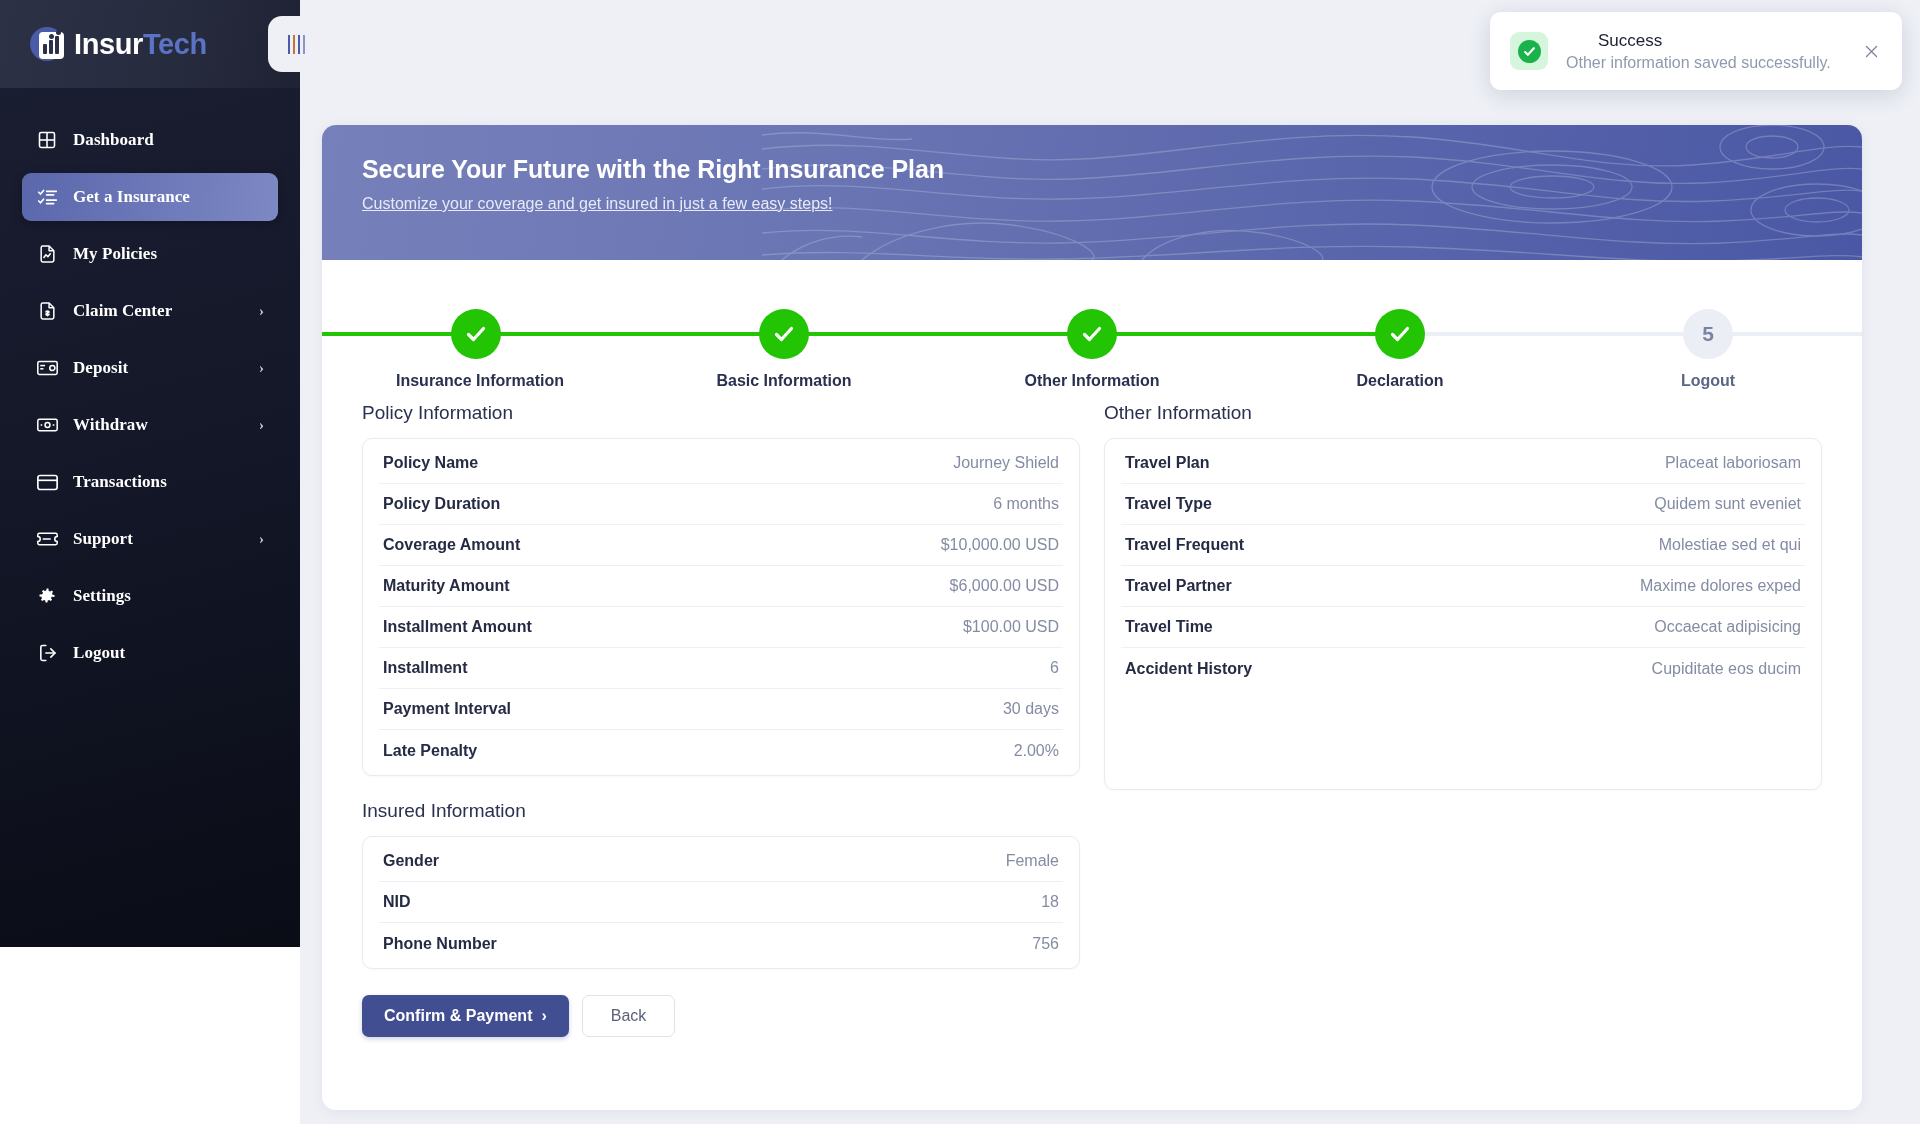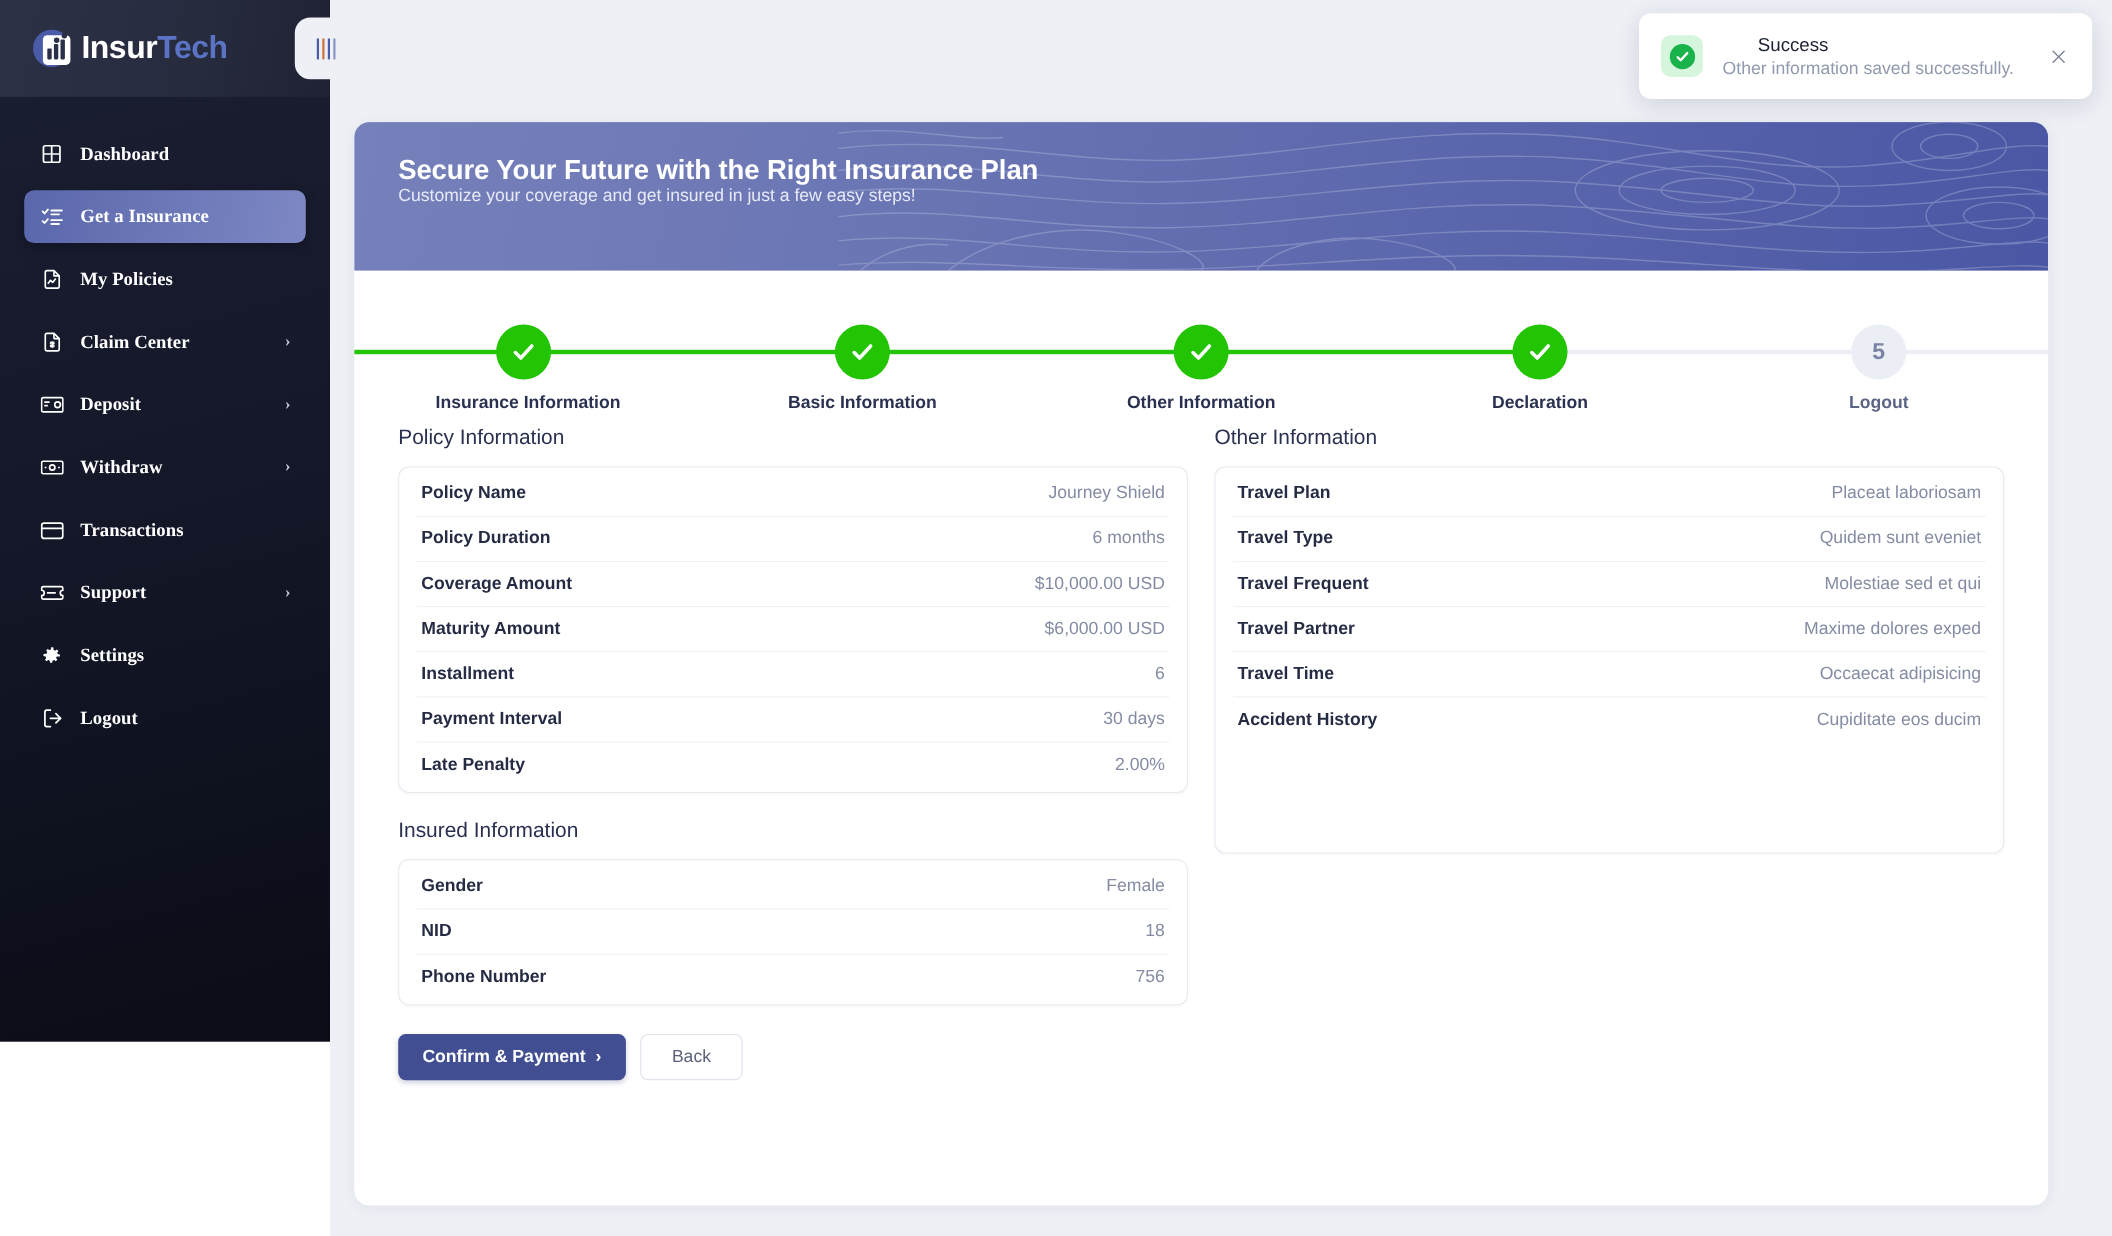--- a/index.html
+++ b/index.html
@@ -106,21 +106,21 @@
 
   
   #main {
     position: absolute; left: 300px; top: 0;
     width: 1620px; height: 1124px;
     background: #eef0f6;
     padding: 0;
   }
   #content-card {
     position: absolute;
-    left: 22px; top: 111px;
+    left: 22px; top: 125px;
     width: 1540px; height: 985px;
     background: #ffffff;
     border-radius: 14px;
     box-shadow: 0 2px 14px rgba(20,25,60,0.06);
     overflow: hidden;
   }
 
   
   #banner {
     height: 135px;
@@ -134,21 +134,22 @@
     width: 1100px; height: 135px;
     opacity: 0.42;
   }
   #banner-title {
     position: relative; z-index: 2;
     color: #ffffff; font-size: 25px; font-weight: 700;
     letter-spacing: -0.1px;
   }
   #banner-sub {
     position: relative; z-index: 2;
-    color: #e7eaf6; font-size: 16px;
+    margin-top: 11px;
+    color: #e7eaf6; font-size: 16px; text-decoration: underline;
   }
 
   
   #stepper {
     position: relative;
     height: 120px;
     margin: 0 0 0 0;
     padding: 0;
   }
   #step-track {
@@ -507,20 +508,24 @@
             </div>
             <div class="prow">
               <div class="pkey">Coverage Amount</div>
               <div class="pval">$10,000.00 USD</div>
             </div>
             <div class="prow">
               <div class="pkey">Maturity Amount</div>
               <div class="pval">$6,000.00 USD</div>
             </div>
             <div class="prow">
+              <div class="pkey">Installment Amount</div>
+              <div class="pval">$100.00 USD</div>
+            </div>
+            <div class="prow">
               <div class="pkey">Installment</div>
               <div class="pval">6</div>
             </div>
             <div class="prow">
               <div class="pkey">Payment Interval</div>
               <div class="pval">30 days</div>
             </div>
             <div class="prow">
               <div class="pkey">Late Penalty</div>
               <div class="pval">2.00%</div>

